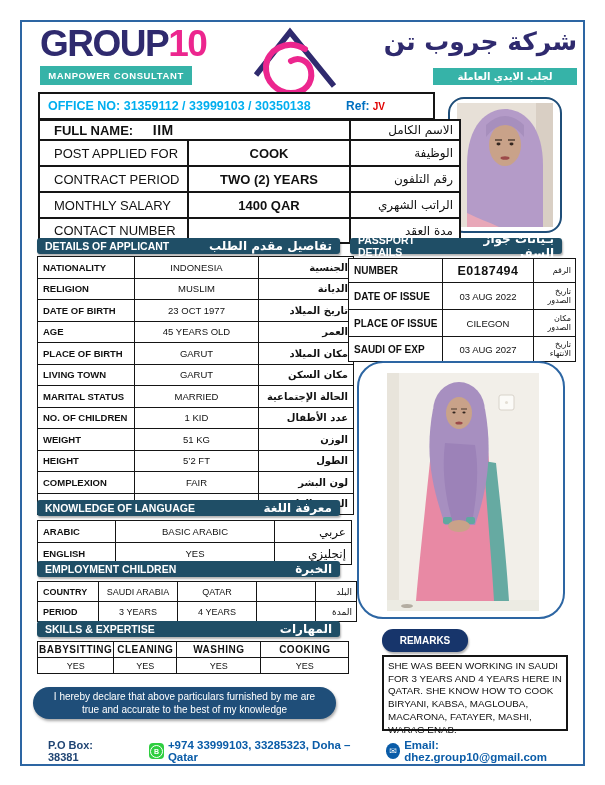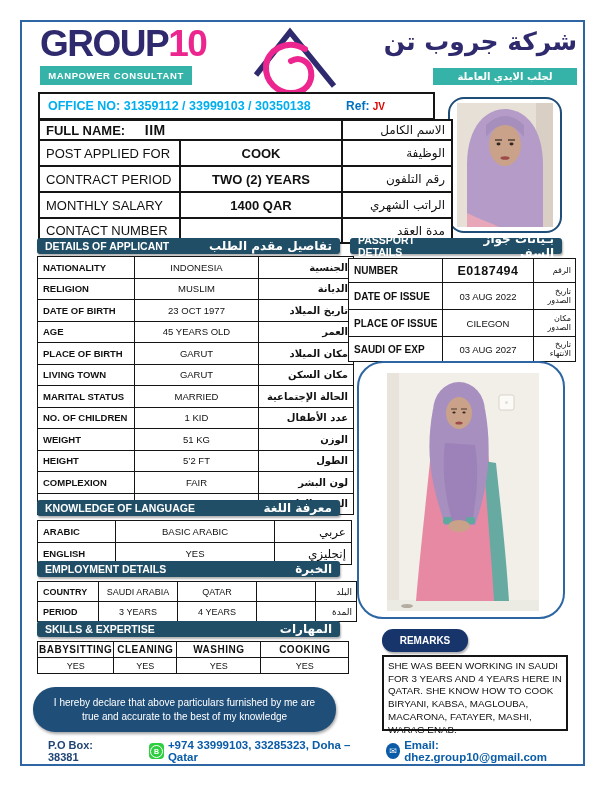--- a/index.html
+++ b/index.html
@@ -34,21 +34,21 @@
   .headshot{left:448px;top:97px;width:114px;height:136px;border:2px solid #1f4e79;border-radius:16px;
     background:#fff;box-sizing:border-box;display:flex;align-items:center;justify-content:center;}
 
   
   table{border-collapse:collapse;background:#fff;}
   td{overflow:hidden;white-space:nowrap;}
   .ar{font-family:"DejaVu Sans", sans-serif;direction:rtl;}
 
   .fullname-table{left:38px;top:119px;}
   .fullname-table td{border:2px solid #151515;font-size:13px;}
-  .fullname-table .c-label{width:132px;padding-left:6px;}
+  .fullname-table .c-label{width:132px;padding-left:14px;}
   .fullname-table .c-value{width:158px;text-align:center;font-weight:bold;}
   .fullname-table .c-ar{width:101px;text-align:right;padding-right:6px;font-size:12px;}
   .fn-label{font-weight:bold;font-size:13px;}
   .fn-value{font-weight:bold;font-size:14px;margin-left:16px;letter-spacing:.5px;}
 
   .sec-header{height:16px;background:#1f4e66;color:#fff;border-radius:3px;
     display:flex;justify-content:space-between;align-items:center;padding:1px 8px 2px 8px;
     font-weight:bold;font-size:10.5px;box-sizing:border-box;box-shadow:1px 2px 2px rgba(0,0,0,.3);}
   .sec-header .ar{font-size:12px;font-weight:bold;}
 
@@ -70,21 +70,21 @@
   .emp-table .c1{width:76px;} .emp-table .c2{width:76px;} .emp-table .c3{width:56px;}
   .emp-table .c-ar{width:35px;text-align:right;padding-right:4px;font-weight:normal;font-size:9px;}
 
   .skills-table{left:37px;top:641px;}
   .skills-table td{border:1px solid #151515;height:13px;text-align:center;}
   .skills-table .hd{font-weight:bold;font-size:10px;letter-spacing:.5px;}
   .skills-table .vl{font-size:9px;}
   .skills-table .k0{width:71px;}.skills-table .k1{width:60px;}
   .skills-table .k2{width:81px;}.skills-table .k3{width:85px;}
 
-  .declaration{left:33px;top:687px;width:303px;height:45px;background:#1f4e79;border-radius:22px;
+  .declaration{left:33px;top:687px;width:303px;height:32px;background:#1f4e79;border-radius:22px;
     color:#fff;font-size:10px;line-height:1.35;display:flex;align-items:center;text-align:center;
     padding:0 20px;box-sizing:border-box;box-shadow:1px 2px 3px rgba(0,0,0,.35);}
 
   .passport-table{left:348px;top:258px;}
   .passport-table td{border:1px solid #151515;font-size:9.5px;}
   .passport-table .c-label{width:87px;padding-left:5px;font-weight:bold;font-size:10px;}
   .passport-table .c-value{width:88px;text-align:center;}
   .passport-table .c-ar{width:36px;text-align:right;padding-right:4px;font-size:8px;
     white-space:normal;line-height:1.15;}
   .passport-table tr:nth-child(1) td{height:21px;}
@@ -271,21 +271,21 @@
       </tr>
   <tr>
         <td class="c-label">ENGLISH</td>
         <td class="c-value">YES</td>
         <td class="c-ar ar">إنجليزي</td>
       </tr>
 </tbody>
   </table>
 
 <div class="abs sec-header" style="left:37px;top:561px;width:303px;">
-  <span>EMPLOYMENT DETAILS</span>
+  <span>EMPLOYMENT CHILDREN</span>
   <span class="ar">الخبرة</span>
 </div>
 <table class="abs emp-table">
   <tbody>
       <tr>
     <td class="c-label">COUNTRY</td>
     <td class="c1">SAUDI ARABIA</td>
     <td class="c2">QATAR</td>
     <td class="c3"></td>
     <td class="c-ar ar">البلد</td>

